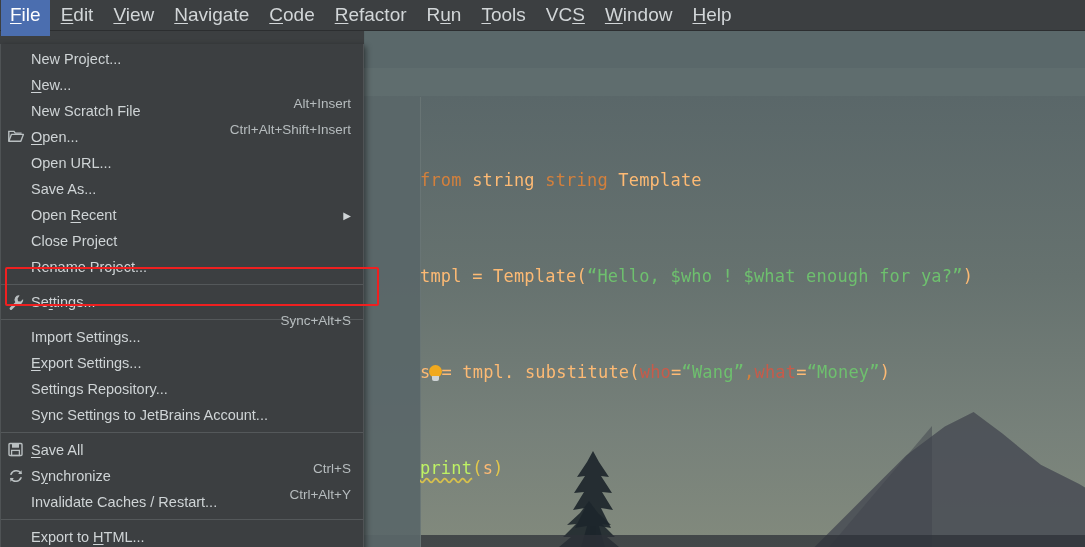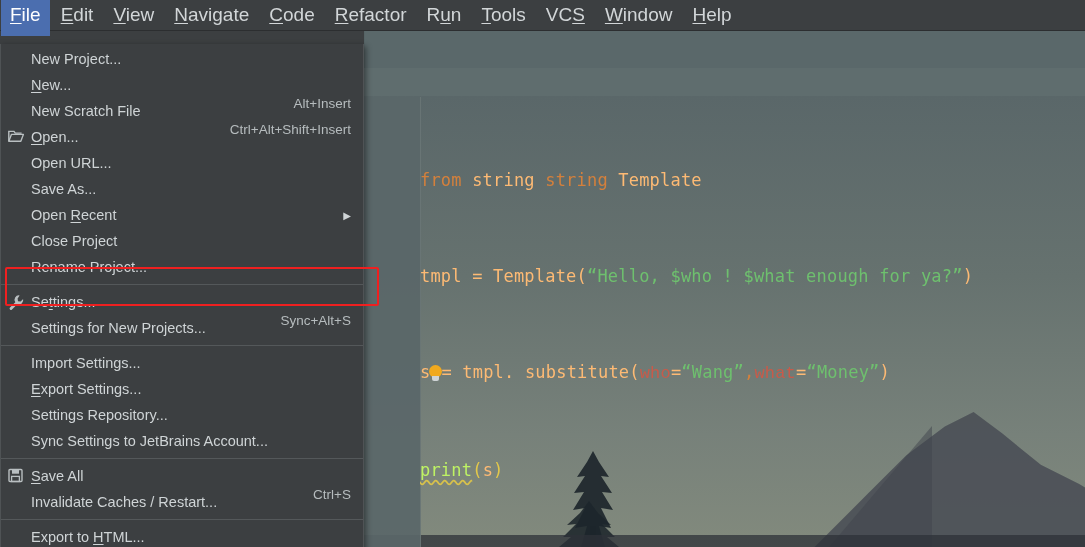--- a/index.html
+++ b/index.html
@@ -83,21 +83,21 @@
   }
   .code{
     position:absolute;left:420px;top:100px;width:665px;
     font-family:"DejaVu Sans Mono", monospace;
     font-size:17px;line-height:32px;white-space:pre;
     letter-spacing:.2px;
   }
   .c-kw{color:#d4803c;}
   .c-plain{color:#fdba74;}
   .c-str{color:#6ec06e;}
-  .c-param{color:#c75b4a;font-family:Liberation Mono, monospace;}
+  .c-param{color:#c75b4a;}
   .c-func{color:#bef264;}
   .c-yellow{color:#e3c84a;}
   .c-comma{color:#d4803c;}
   .squiggle{
     position:relative;
     text-decoration:underline wavy #d8c14b;
     text-decoration-skip-ink:none;
     text-underline-offset:3px;
   }
   .bulb{
@@ -276,23 +276,20 @@
         <span class="label">Rename Project...</span>
       </div>
       <div class="sep"></div>
       <div class="mi">
         <span class="ico"><svg width="17" height="17" viewBox="0 0 17 17">
             <path d="M11.6 1.4 a4.4 4.4 0 0 0 -4.3 6.9 L2.0 13.6 a1.4 1.4 0 0 0 2.0 2.0 L9.2 10.3 a4.4 4.4 0 0 0 5.9 -5.2 L12.6 7.6 L10.0 7.2 L9.6 4.6 Z" fill="#b9bfc1"></path>
           </svg></span>
         <span class="label">Se<span class="u">t</span>tings...</span>
         <span class="accel">Sync+Alt+S</span>
       </div>
-      <div class="mi">
-        <span class="label">Settings for New Projects...</span>
-      </div>
       <div class="sep"></div>
       <div class="mi">
         <span class="label">Import Settings...</span>
       </div>
       <div class="mi">
         <span class="label"><span class="u">E</span>xport Settings...</span>
       </div>
       <div class="mi">
         <span class="label">Settings Repository...</span>
       </div>
@@ -303,20 +300,30 @@
       <div class="mi">
         <span class="ico"><svg width="15" height="15" viewBox="0 0 15 15">
             <rect x="1" y="1.5" width="13" height="12" rx="1" fill="none" stroke="#b9bfc1" stroke-width="1.4"></rect>
             <rect x="4" y="1.5" width="7" height="4.2" fill="#b9bfc1"></rect>
             <rect x="3.6" y="8.4" width="7.8" height="5.1" fill="none" stroke="#b9bfc1" stroke-width="1.3"></rect>
           </svg></span>
         <span class="label"><span class="u">S</span>ave All</span>
         <span class="accel">Ctrl+S</span>
       </div>
       <div class="mi">
+        <span class="ico"><svg width="16" height="16" viewBox="0 0 16 16">
+            <path d="M13 5.4 A5.6 5.6 0 0 0 3.0 6.2" fill="none" stroke="#b9bfc1" stroke-width="1.6" stroke-linecap="round"></path>
+            <path d="M3 10.6 A5.6 5.6 0 0 0 13 9.8" fill="none" stroke="#b9bfc1" stroke-width="1.6" stroke-linecap="round"></path>
+            <path d="M13.6 2.2 L13.6 5.9 L10.1 5.9 Z" fill="#b9bfc1"></path>
+            <path d="M2.4 13.8 L2.4 10.1 L5.9 10.1 Z" fill="#b9bfc1"></path>
+          </svg></span>
+        <span class="label">S<span class="u">y</span>nchronize</span>
+        <span class="accel">Ctrl+Alt+Y</span>
+      </div>
+      <div class="mi">
         <span class="label">Invalidate Caches / Restart...</span>
       </div>
       <div class="sep"></div>
       <div class="mi">
         <span class="label">Export to <span class="u">H</span>TML...</span>
       </div>
     </div>
 
   <div class="redbox"></div>
 

